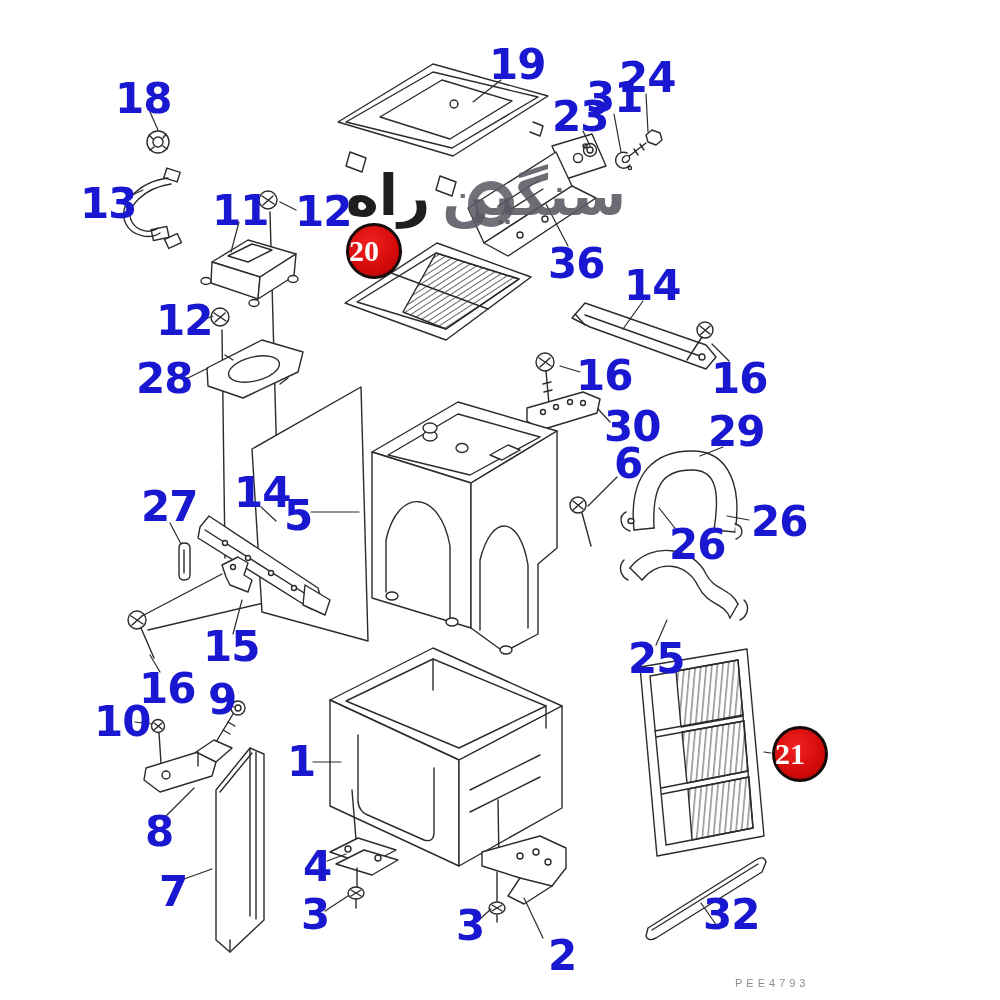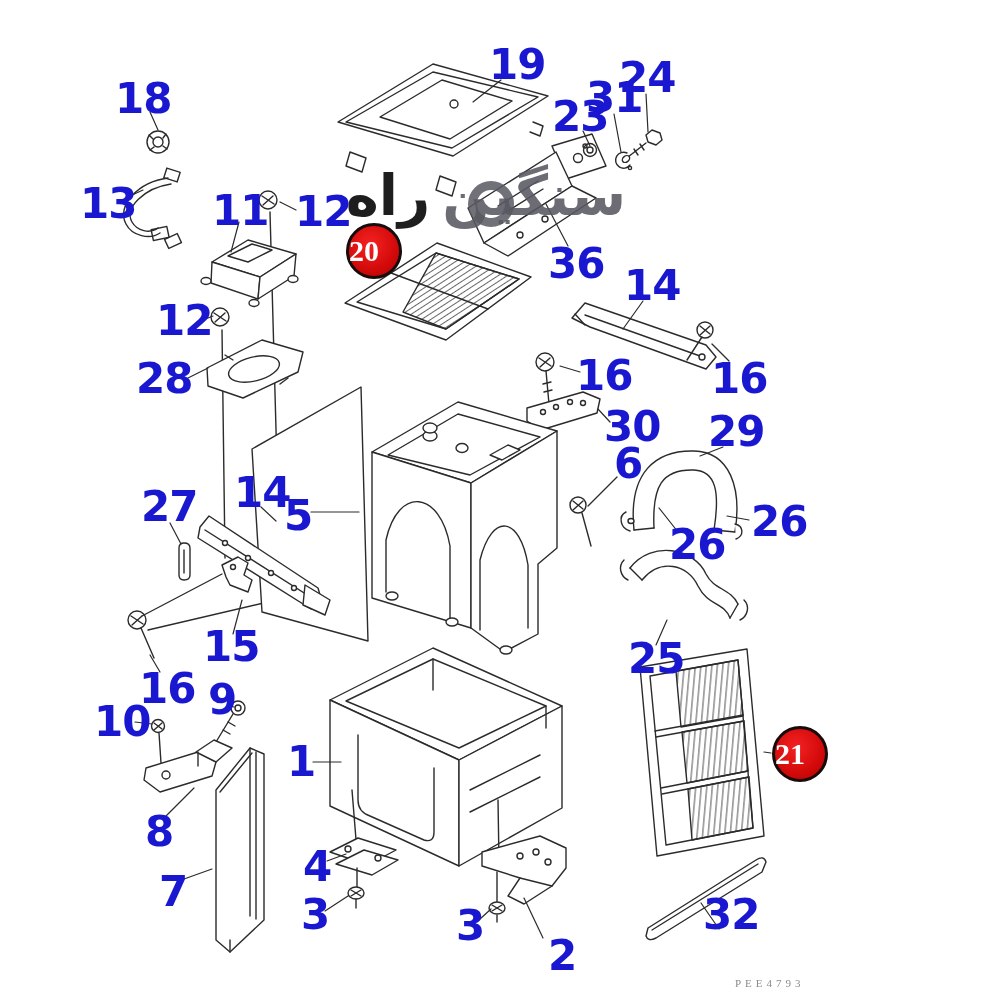--- a/index.html
+++ b/index.html
@@ -12,21 +12,21 @@
          border:3px solid #170b0b;display:flex;align-items:center;
          color:#fff;font-weight:800;font-size:30px;font-family:Liberation Serif, serif;}
   .wm{position:absolute;left:392px;top:168px;width:234px;display:flex;gap:12px;direction:rtl;
       font-size:56px;font-weight:700;opacity:.88;line-height:1;pointer-events:none;}
   .wm .w1{color:#585862;}
   .wm .w2{color:#000000;}
   .wm-ring{position:absolute;left:468px;top:181px;width:46px;height:46px;border-radius:50%;
            border:9px solid rgba(88,88,98,.85);box-sizing:border-box;}
   .copy{position:absolute;left:24px;top:950px;font-size:22px;color:#9a9a9a;letter-spacing:.5px;}
   .code{position:absolute;left:735px;top:977px;font-size:11px;color:#8b8b8b;
-        font-family:Liberation Serif, serif;letter-spacing:4px;}
+        font-family:Liberation Sans, sans-serif;letter-spacing:4px;}
 </style>
 </head>
 <body>
 
 <div class="stage">
 
 <svg width="1000" height="1000" viewBox="0 0 1000 1000">
   <defs>
     <pattern id="pD" patternUnits="userSpaceOnUse" width="6" height="5" patternTransform="rotate(-33)">
       <line x1="0" y1="2.5" x2="6" y2="2.5" stroke="#555" stroke-width="0.9"></line>

